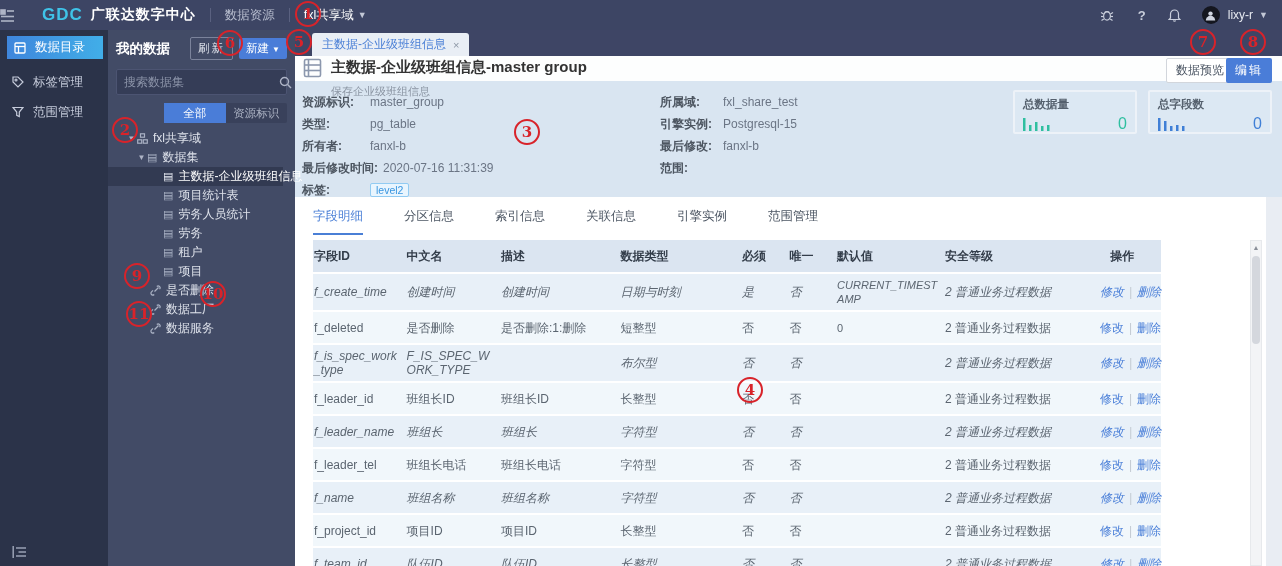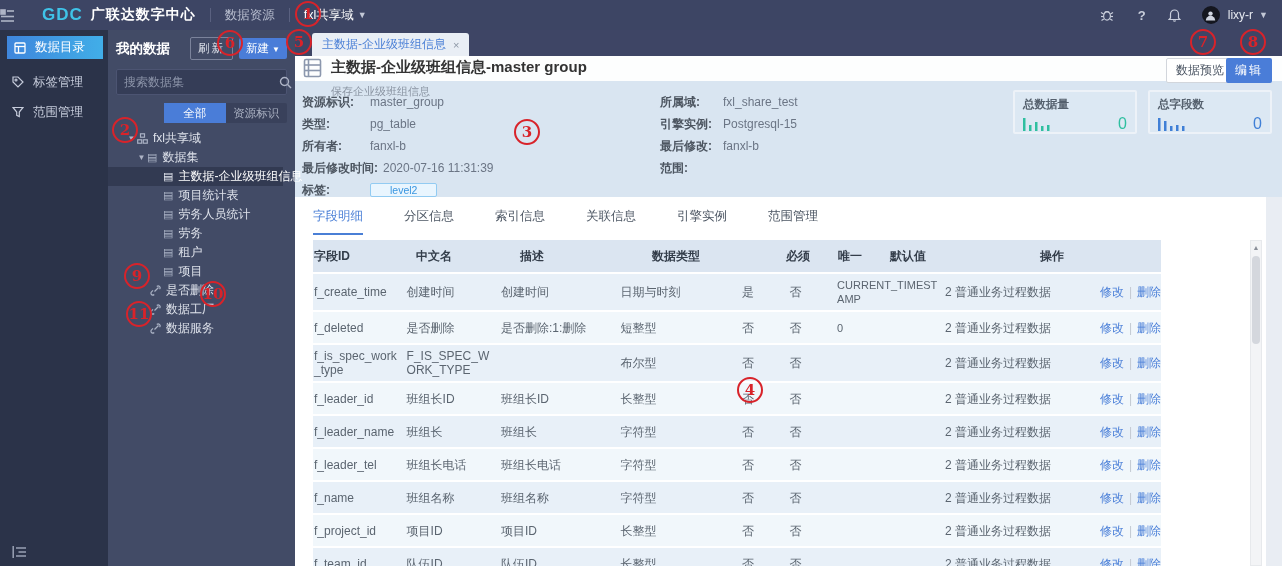--- a/index.html
+++ b/index.html
@@ -59,36 +59,36 @@
   .dh-title { position:absolute; left:36px; top:2px; font-size:15px; font-weight:bold; color:#333; }
   .dh-sub { position:absolute; left:36px; top:28px; font-size:11px; color:#8a94a2; }
   .btn-preview { position:absolute; top:2px; right:48px; background:#fff; border:1px solid #d2d6dc; color:#4b5563; font-size:12px; padding:3px 9px; border-radius:2px; cursor:pointer; }
   .btn-edit { position:absolute; top:2px; right:10px; background:#4a7dd8; border:none; color:#fff; font-size:12px; padding:4px 9px; border-radius:2px; cursor:pointer; letter-spacing:2px; }
   .metaL { position:absolute; left:7px; top:40px; }
   .metaR { position:absolute; left:365px; top:40px; }
   .mrow { display:flex; margin-bottom:9px; line-height:13px; }
   .mlabel { min-width:63px; color:#4c5560; font-weight:bold; margin-right:5px; }
   .metaR .mlabel { min-width:58px; }
   .mvalue { color:#6b7585; }
-  .tagchip { display:inline-block; background:#e9f5fe; border:1px solid #92cbf2; color:#3a96e0; font-size:10.5px; border-radius:2px; padding:0px 19px; line-height:12px; margin-top:-1px; }
+  .tagchip { display:inline-block; background:#e9f5fe; border:1px solid #92cbf2; color:#3a96e0; font-size:10.5px; border-radius:2px; padding:0px 5px; line-height:12px; margin-top:-1px; }
   .statcard { position:absolute; top:34px; width:124px; height:44px; background:#dce8f3; border:2px solid #edf2f8; border-radius:2px; padding:5px 8px; }
   .statcard .slabel { font-size:11.5px; color:#55606d;font-weight:bold; }
   .statcard .srow { display:flex; align-items:flex-end; justify-content:space-between; margin-top:4px; }
   .statcard .sval { font-size:16px; line-height:15px; }
 
   .tabsrow { position:absolute; left:295px; top:197px; width:971px; height:264px; background:#fff; }
   .dtabs { display:flex; gap:41px; padding:11px 0 0 18px; font-size:12.5px; }
   .dtab { color:#4c5663; padding-bottom:8px; cursor:pointer; }
   .dtab.active { color:#4a7fd6; border-bottom:2px solid #4a7fd6; }
 
   .ftable { position:absolute; left:18px; top:43px; width:848px; }
   .thead, .trow { display:flex; }
   .thead { background:#dbe5f1; height:32px; align-items:center; font-weight:bold; color:#333d4a; }
   .trow { min-height:31px; align-items:center; margin-top:2px; color:#5b6570; }
-  .trow.odd { background:#e8f0f8; }
+  .trow.odd { background:#e8f0f8;font-style:italic; }
   .trow.even { background:#f1f7fb; }
   .tcell { padding:4px 6px 4px 1px; word-break:break-all; line-height:14px; }
   .c-id{width:102px;} .c-name{width:104px;} .c-desc{width:132px;} .c-type{width:134px;}
   .c-req{width:52px;} .c-uniq{width:52px;} .c-def{width:119px; font-size:11px;} .c-sec{width:153px;}
   .c-ops{width:87px; text-align:right; padding-right:0;}
   .thead .c-ops{ text-align:center; }
   .oplink { color:#4a7fd8; cursor:pointer; }
   .opsep { color:#c3cad2; margin:0 5px; }
 
   .vscroll { position:absolute; left:955px; top:43px; width:12px; height:326px; background:#f3f4f6; border:1px solid #e7e9ec; }
@@ -389,20 +389,21 @@
   </div>
   <div class="ftable">
     <div class="thead">
         <div class="tcell c-id">字段ID</div>
         <div class="tcell c-name">中文名</div>
         <div class="tcell c-desc">描述</div>
         <div class="tcell c-type">数据类型</div>
         <div class="tcell c-req">必须</div>
         <div class="tcell c-uniq">唯一</div>
         <div class="tcell c-def" style="font-size: 12px;">默认值</div>
+        <div class="tcell c-sec">安全等级</div>
         <div class="tcell c-ops">操作</div>
       </div>
     <div>
         <div class="trow odd">
           <div class="tcell c-id">f_create_time</div>
           <div class="tcell c-name">创建时间</div>
           <div class="tcell c-desc">创建时间</div>
           <div class="tcell c-type">日期与时刻</div>
           <div class="tcell c-req">是</div>
           <div class="tcell c-uniq">否</div>

